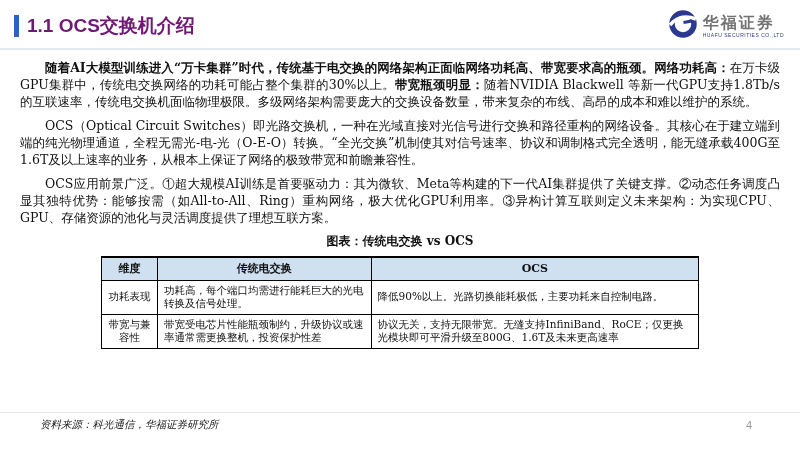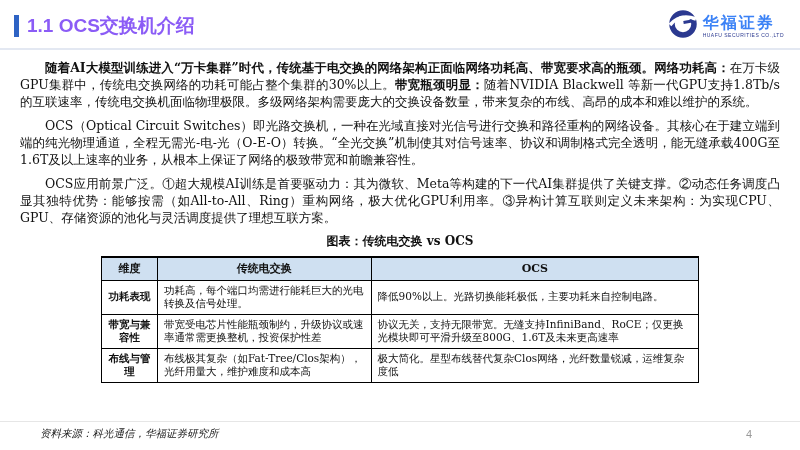--- a/index.html
+++ b/index.html
@@ -6,47 +6,47 @@
   .slide {
     width:800px; height:450px; background:#ffffff; position:relative;
     overflow:hidden; box-sizing:border-box;
     font-family:"DejaVu Serif","Liberation Serif",serif; color:#111;
   }
   
   .header { display:flex; align-items:center; padding:9px 16px 0 14px; height:34px; }
   .accent-bar { width:5px; height:22px; background:#2e63c4; margin-right:8px; flex:0 0 auto; }
   .page-title {
     font-family:"Liberation Sans","DejaVu Sans",sans-serif;
-    font-size:19px; font-weight:bold; color:#8b5cf6; margin:0; flex:1 1 auto;
+    font-size:19px; font-weight:bold; color:#701a75; margin:0; flex:1 1 auto;
   }
   .logo { display:flex; align-items:center; gap:5px; flex:0 0 auto; }
   .logo-textwrap { display:flex; flex-direction:column; line-height:1; }
-  .logo-name { font-size:16px; font-weight:bold; color:#3b82f6; letter-spacing:2px; }
+  .logo-name { font-size:16px; font-weight:bold; color:#737373; letter-spacing:2px; }
   .logo-sub { font-size:5px; color:#2b3990; letter-spacing:0.5px; margin-top:2px;
               font-family:"Liberation Sans",sans-serif; }
   .divider { height:2px; background:#e3e8f2; margin-top:5px; }
 
   
   .content { padding:9px 20px 0 20px; font-size:12.5px; line-height:17px;
              text-align:justify; }
   .content p { margin:0 0 7px 0; text-indent:2em; }
   .bold { font-weight:bold; }
 
   
   .chart-caption { text-align:center; font-weight:bold; font-size:12px; margin:4px 0 5px 0; }
   .cmp-table { width:598px; margin:6px auto; border-collapse:collapse;
                font-size:10.5px; line-height:13.5px; border-top:2px solid #000; }
   .cmp-table th, .cmp-table td { border:1px solid #000; padding:3px 6px; vertical-align:middle; }
   .cmp-table thead th { background:#cfe0f1; font-size:11px; padding:4px 6px; text-align:center; }
-  .cmp-table tbody th { font-weight:bold; text-align:center; padding:3px 2px; }
+  .cmp-table tbody th { font-weight:normal; text-align:center; padding:3px 2px; }
   .col-dim { width:56px; } .col-trad { width:214px; } .col-ocs { width:328px; }
   .cmp-table td { text-align:left; }
 
   
-  .footer { position:absolute; left:0; right:0; bottom:0; height:29px;
+  .footer { position:absolute; left:0; right:0; bottom:9px; height:29px;
             border-top:1px solid #e6e6e6; display:flex; align-items:center;
             justify-content:space-between; padding:0 48px 4px 40px; box-sizing:border-box; }
   .source { font-style:italic; font-size:10.5px; color:#222; }
   .page-num { color:#999; font-size:11px; font-family:"Liberation Sans",sans-serif; }
 </style>
 </head>
 <body>
 
 <div class="slide">
 
@@ -94,25 +94,20 @@
       <tr>
         <th>功耗表现</th>
         <td>功耗高，每个端口均需进行能耗巨大的光电转换及信号处理。</td>
         <td>降低90%以上。光路切换能耗极低，主要功耗来自控制电路。</td>
       </tr>
       <tr>
         <th>带宽与兼容性</th>
         <td>带宽受电芯片性能瓶颈制约，升级协议或速率通常需更换整机，投资保护性差</td>
         <td>协议无关，支持无限带宽。无缝支持InfiniBand、RoCE；仅更换光模块即可平滑升级至800G、1.6T及未来更高速率</td>
       </tr>
-      <tr>
-        <th>布线与管理</th>
-        <td>布线极其复杂（如Fat-Tree/Clos架构），光纤用量大，维护难度和成本高</td>
-        <td>极大简化。星型布线替代复杂Clos网络，光纤数量锐减，运维复杂度低</td>
-      </tr>
     </tbody>
   </table>
 
   <div class="footer">
     <span class="source">资料来源：科光通信，华福证券研究所</span>
     <span class="page-num">4</span>
   </div>
 
 </div>
 

